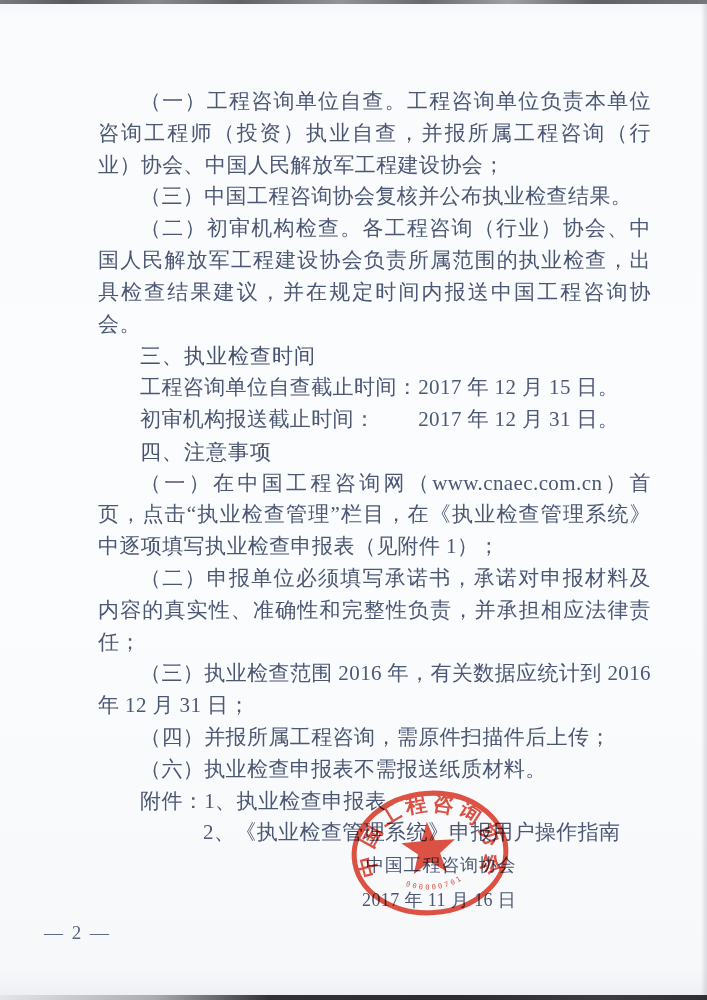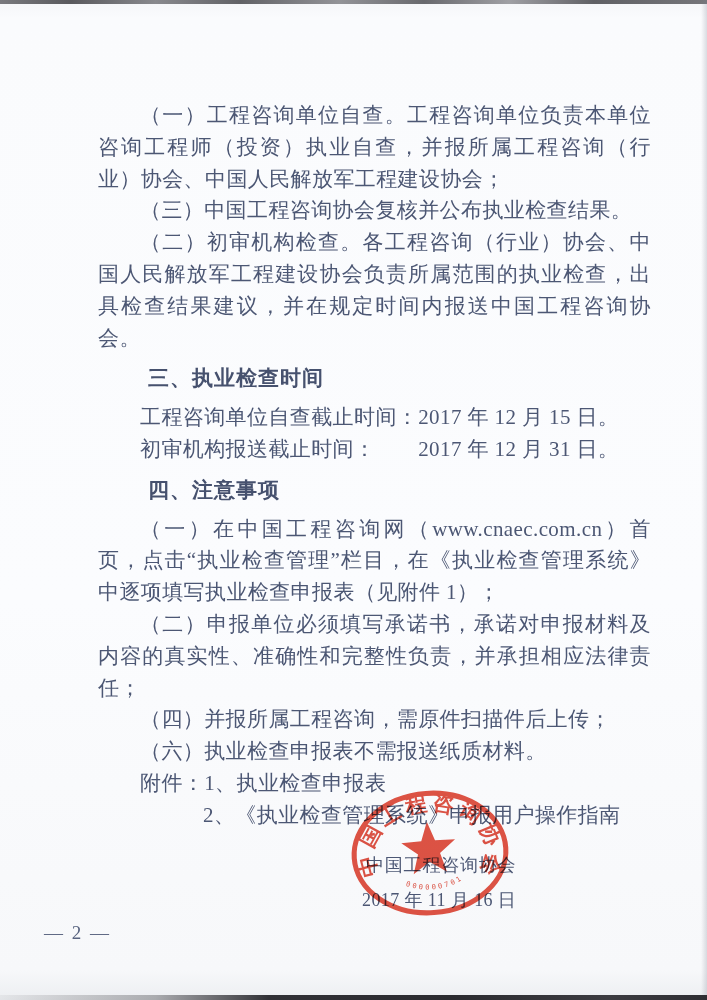--- a/index.html
+++ b/index.html
@@ -25,29 +25,29 @@
     position: absolute; left: 0; bottom: 0; width: 707px; height: 5px;
     background: linear-gradient(90deg, rgba(45,45,50,.05) 0%, rgba(45,45,50,.35) 22%, #313136 38%, #2b2b30 64%, #3c3c41 86%, #2e2e33 100%);
   }
   .scan-edge-right {
     position: absolute; right: 0; top: 0; width: 6px; height: 1000px;
     background: linear-gradient(270deg, rgba(120,125,140,.25), rgba(120,125,140,0));
   }
 
   
   .content {
-    position: absolute; left: 98px; top: 100px; width: 553px;
+    position: absolute; left: 98px; top: 86px; width: 553px;
     font-size: 21px; line-height: 31.8px; letter-spacing: .4px;
     text-align: justify;
   }
   .para   { margin: 0; text-indent: 2em; }
   .heading {
-    margin: 8px; text-indent: 2em;
+    margin: 0; text-indent: 2em;
     font-family: "Liberation Sans", "DejaVu Sans", sans-serif;
-    font-weight: bold; color: #46516e; letter-spacing: 1px;
+    font-weight: normal; color: #46516e; letter-spacing: 1px;
   }
   .attach2 { margin: 0; text-indent: 5em; }
 
   
   .sig-org {
     position: absolute; left: 366px; top: 853px;
     font-size: 18px; letter-spacing: .8px; color: #4c5774;
   }
   .sig-date {
     position: absolute; left: 362px; top: 888px;
@@ -88,20 +88,21 @@
   <main class="content">
     <p class="para">（一）工程咨询单位自查。工程咨询单位负责本单位咨询工程师（投资）执业自查，并报所属工程咨询（行业）协会、中国人民解放军工程建设协会；</p>
     <p class="para">（三）中国工程咨询协会复核并公布执业检查结果。</p>
     <p class="para">（二）初审机构检查。各工程咨询（行业）协会、中国人民解放军工程建设协会负责所属范围的执业检查，出具检查结果建议，并在规定时间内报送中国工程咨询协会。</p>
     <p class="heading">三、执业检查时间</p>
     <p class="para">工程咨询单位自查截止时间：2017 年 12 月 15 日。</p>
     <p class="para">初审机构报送截止时间：　　2017 年 12 月 31 日。</p>
     <p class="heading">四、注意事项</p>
     <p class="para">（一）在中国工程咨询网（www.cnaec.com.cn）首页，点击“执业检查管理”栏目，在《执业检查管理系统》中逐项填写执业检查申报表（见附件 1）；</p>
     <p class="para">（二）申报单位必须填写承诺书，承诺对申报材料及内容的真实性、准确性和完整性负责，并承担相应法律责任；</p>
+    <p class="para">（三）执业检查范围 2016 年，有关数据应统计到 2016 年 12 月 31 日；</p>
     <p class="para">（四）并报所属工程咨询，需原件扫描件后上传；</p>
     <p class="para">（六）执业检查申报表不需报送纸质材料。</p>
     <p class="para">附件：1、执业检查申报表</p>
     <p class="attach2">2、《执业检查管理系统》申报用户操作指南</p>
   </main>
 
   <div class="sig-org">中国工程咨询协会</div>
   <div class="sig-date">2017 年 11 月 16 日</div>
 
   <svg class="seal" viewBox="0 0 160 128" xmlns="http://www.w3.org/2000/svg" aria-hidden="true">

